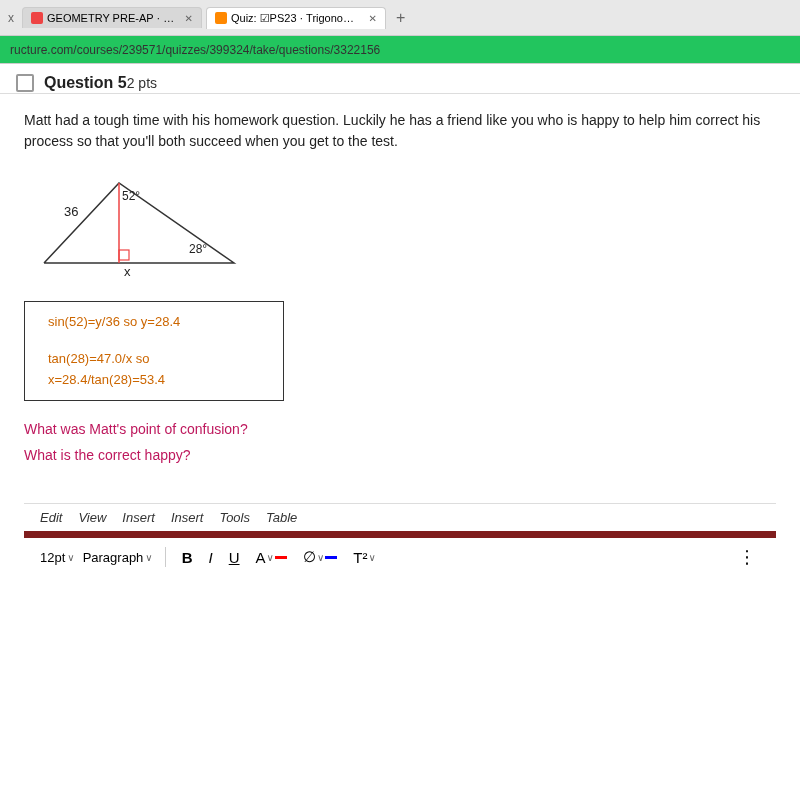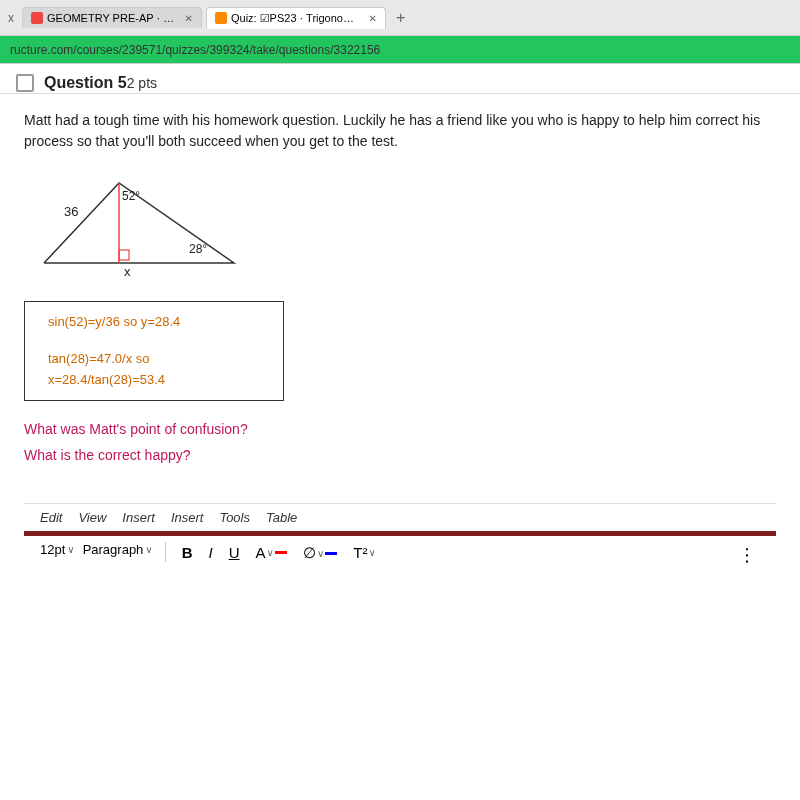--- a/index.html
+++ b/index.html
@@ -167,23 +167,23 @@
       font-size: 13px;
       color: #333;
       margin-top: 40px;
     }
     .editor-toolbar-top span {
       cursor: pointer;
       font-style: italic;
     }
     .editor-toolbar-bottom {
       display: flex;
-      align-items: flex-start;
+      align-items: center;
       padding: 6px 16px;
-      border-top: 5px solid #7f1d1d;
+      border-top: 7px solid #7f1d1d;
       gap: 8px;
       font-size: 13px;
     }
     .font-size-selector {
       display: flex;
       align-items: center;
       gap: 2px;
       font-size: 13px;
     }
     .separator {

